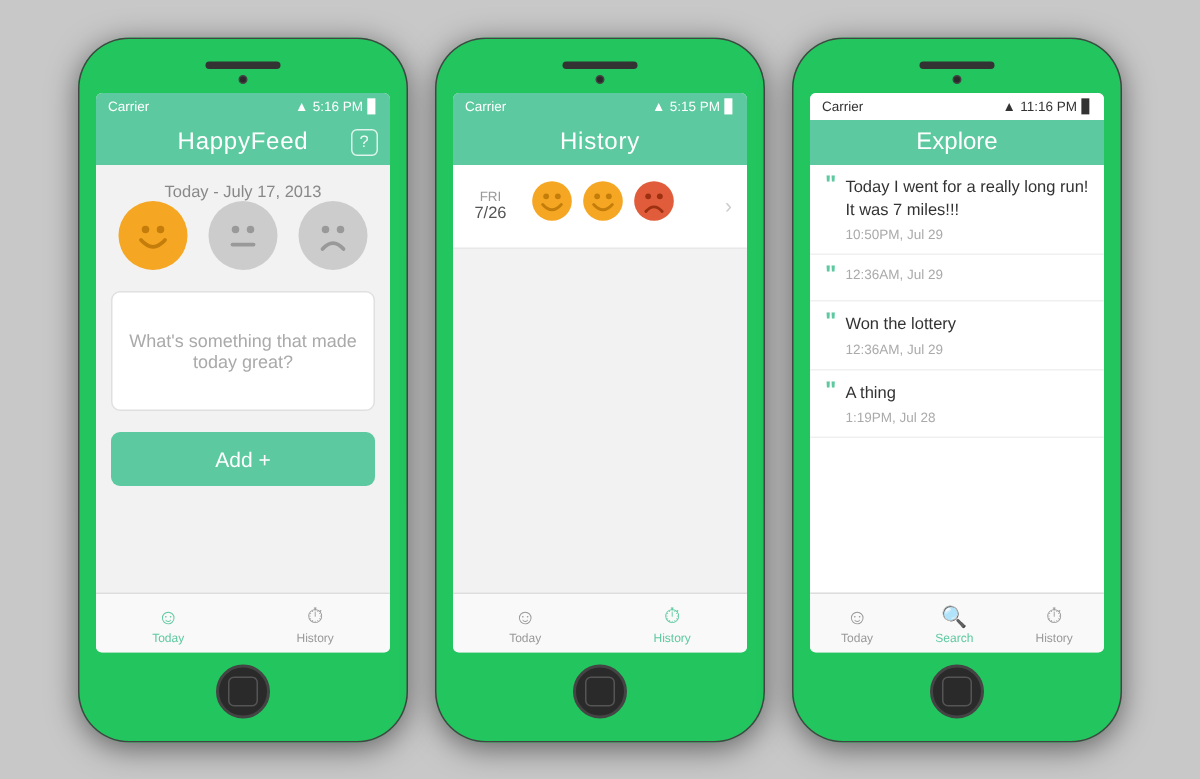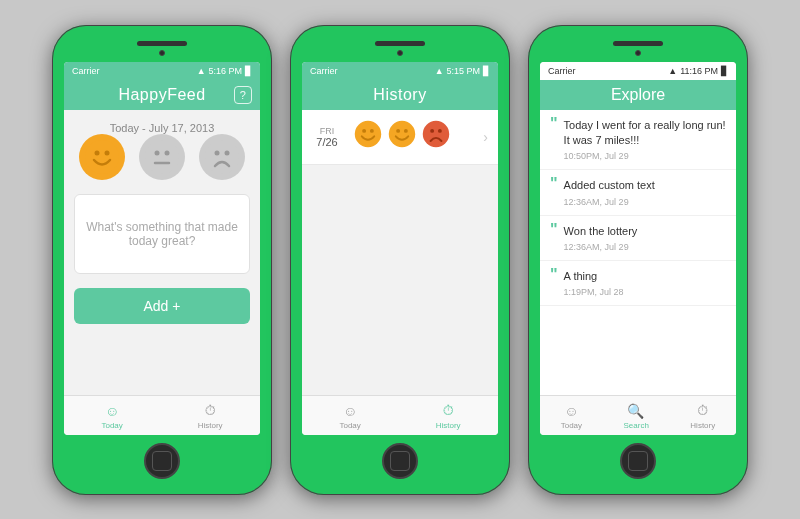--- a/index.html
+++ b/index.html
@@ -511,21 +511,20 @@
           <span class="quote-mark">"</span>
           <div class="entry-content">
             <div class="entry-text">Today I went for a really long run! It was 7 miles!!!</div>
             <span class="entry-time">10:50PM, Jul 29</span>
           </div>
         </div>
 
         <div class="explore-entry">
           <span class="quote-mark">"</span>
           <div class="entry-content">
-            <div class="entry-text">Added custom text</div>
             <span class="entry-time">12:36AM, Jul 29</span>
           </div>
         </div>
 
         <div class="explore-entry">
           <span class="quote-mark">"</span>
           <div class="entry-content">
             <div class="entry-text">Won the lottery</div>
             <span class="entry-time">12:36AM, Jul 29</span>
           </div>

